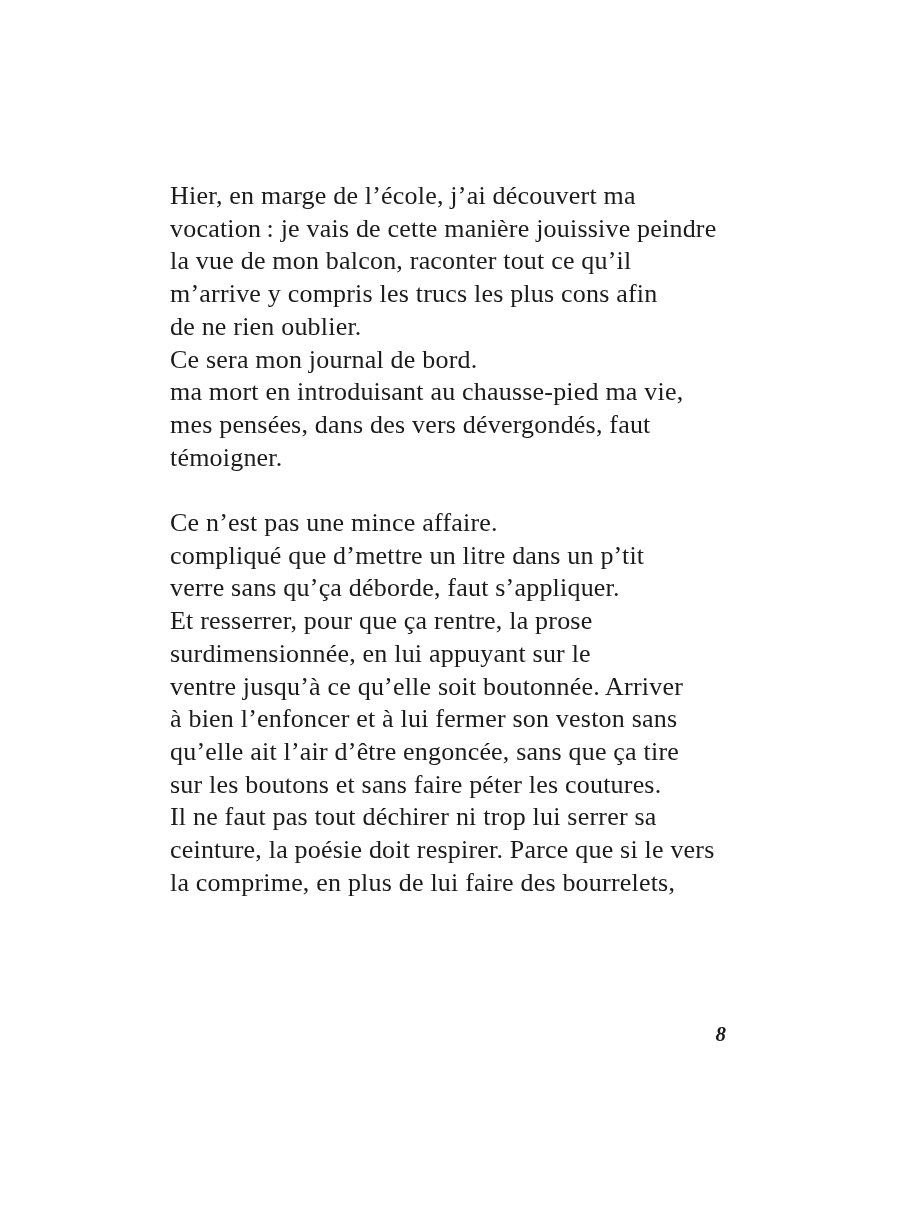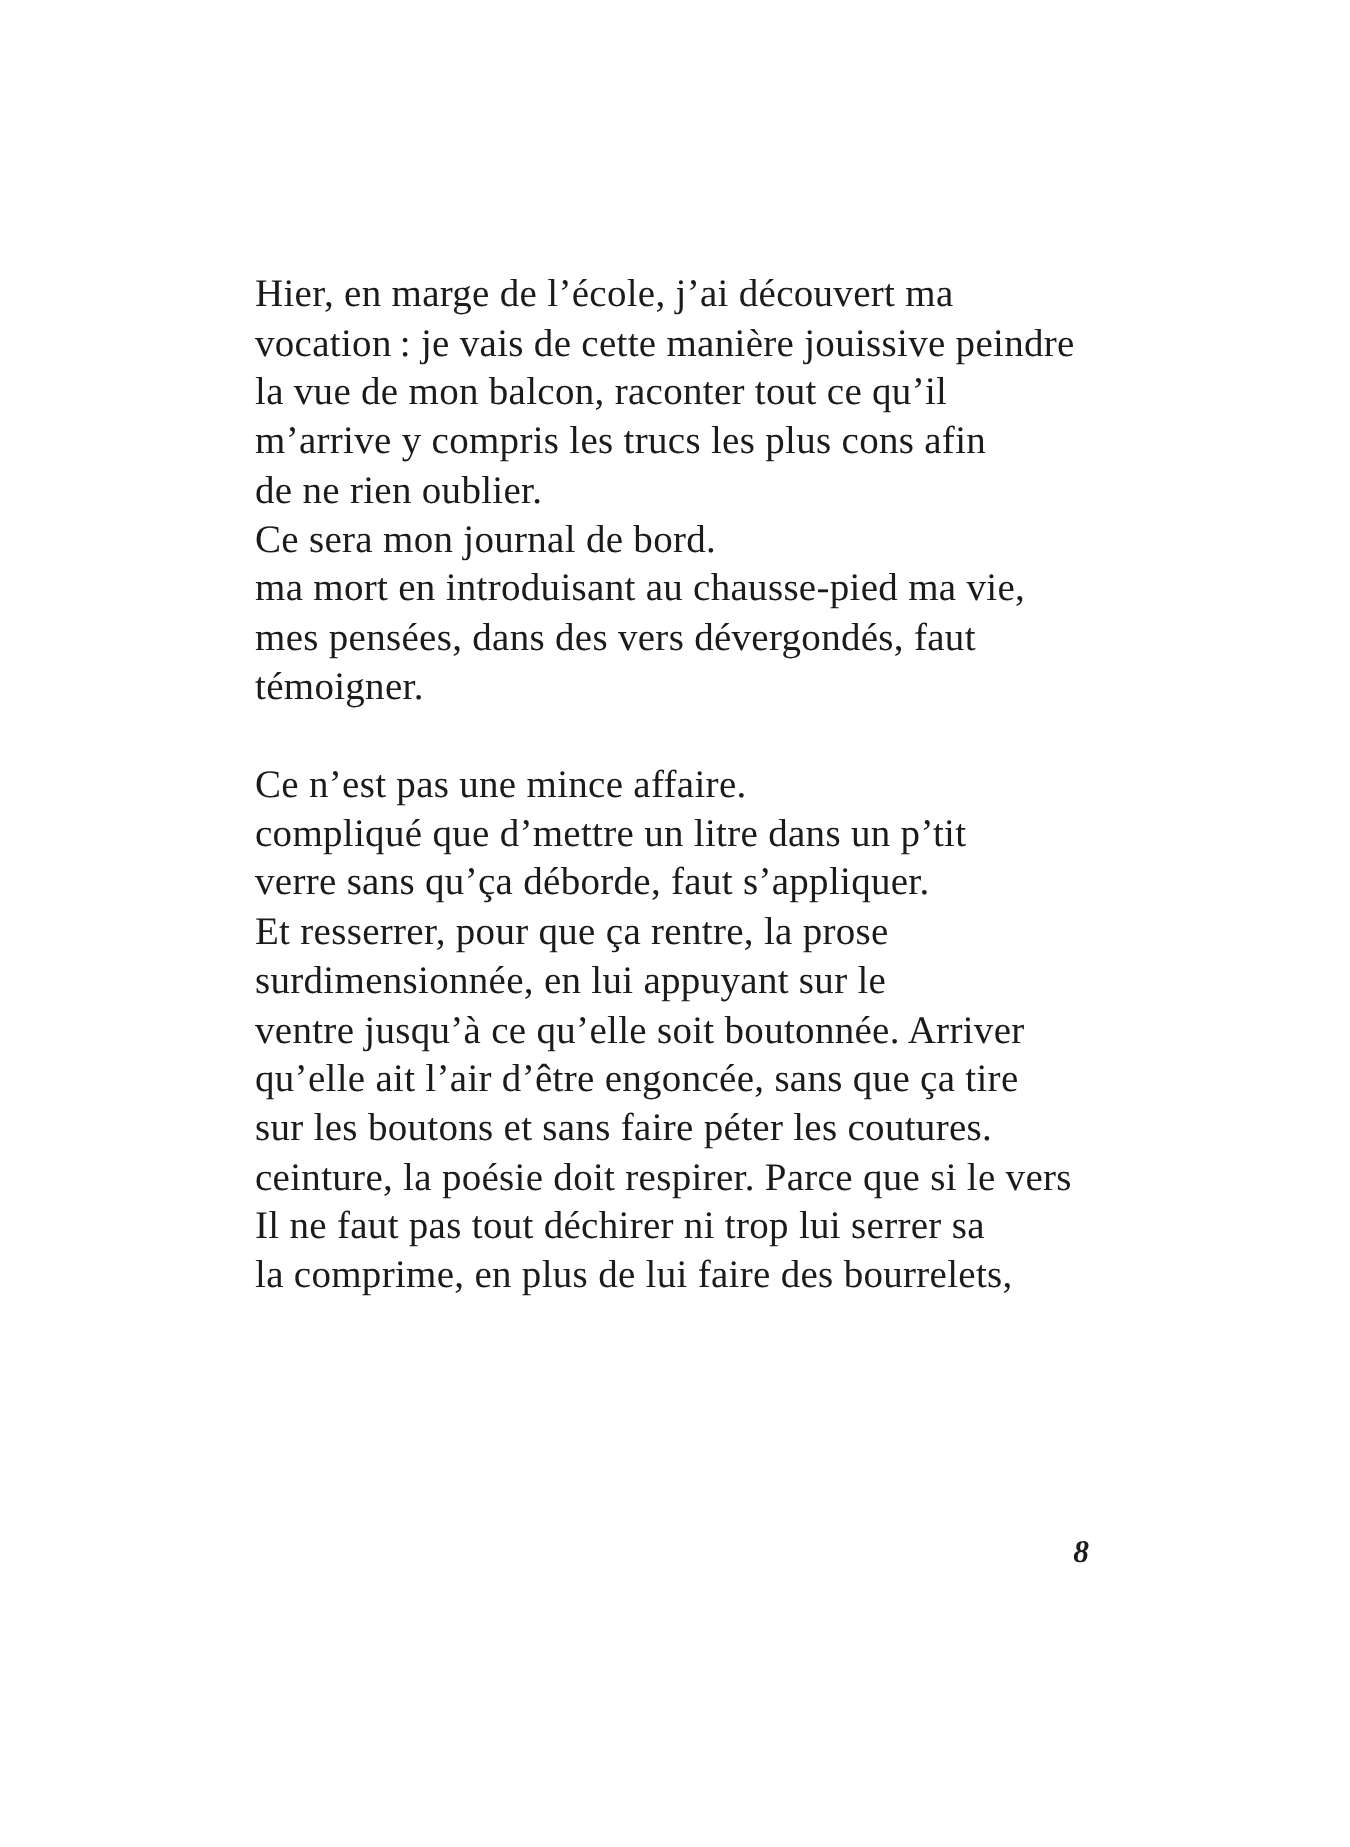--- a/index.html
+++ b/index.html
@@ -59,20 +59,21 @@
       <div class="text-line">ma mort en introduisant au chausse-pied ma vie,</div>
       <div class="text-line">mes pensées, dans des vers dévergondés, faut</div>
       <div class="text-line">témoigner.</div>
       <div class="text-line">&nbsp;</div>
       <div class="text-line">Ce n’est pas une mince affaire.</div>
       <div class="text-line">compliqué que d’mettre un litre dans un p’tit</div>
       <div class="text-line">verre sans qu’ça déborde, faut s’appliquer.</div>
       <div class="text-line">Et resserrer, pour que ça rentre, la prose</div>
       <div class="text-line">surdimensionnée, en lui appuyant sur le</div>
       <div class="text-line">ventre jusqu’à ce qu’elle soit boutonnée. Arriver</div>
+      <div class="text-line">à bien l’enfoncer et à lui fermer son veston sans</div>
       <div class="text-line">qu’elle ait l’air d’être engoncée, sans que ça tire</div>
       <div class="text-line">sur les boutons et sans faire péter les coutures.</div>
+      <div class="text-line">Il ne faut pas tout déchirer ni trop lui serrer sa</div>
       <div class="text-line">ceinture, la poésie doit respirer. Parce que si le vers</div>
-      <div class="text-line">Il ne faut pas tout déchirer ni trop lui serrer sa</div>
       <div class="text-line">la comprime, en plus de lui faire des bourrelets,</div>
     </div>
   <div class="folio" style="color: rgb(27, 27, 27);">8</div>
 </div>
 
 </body></html>

